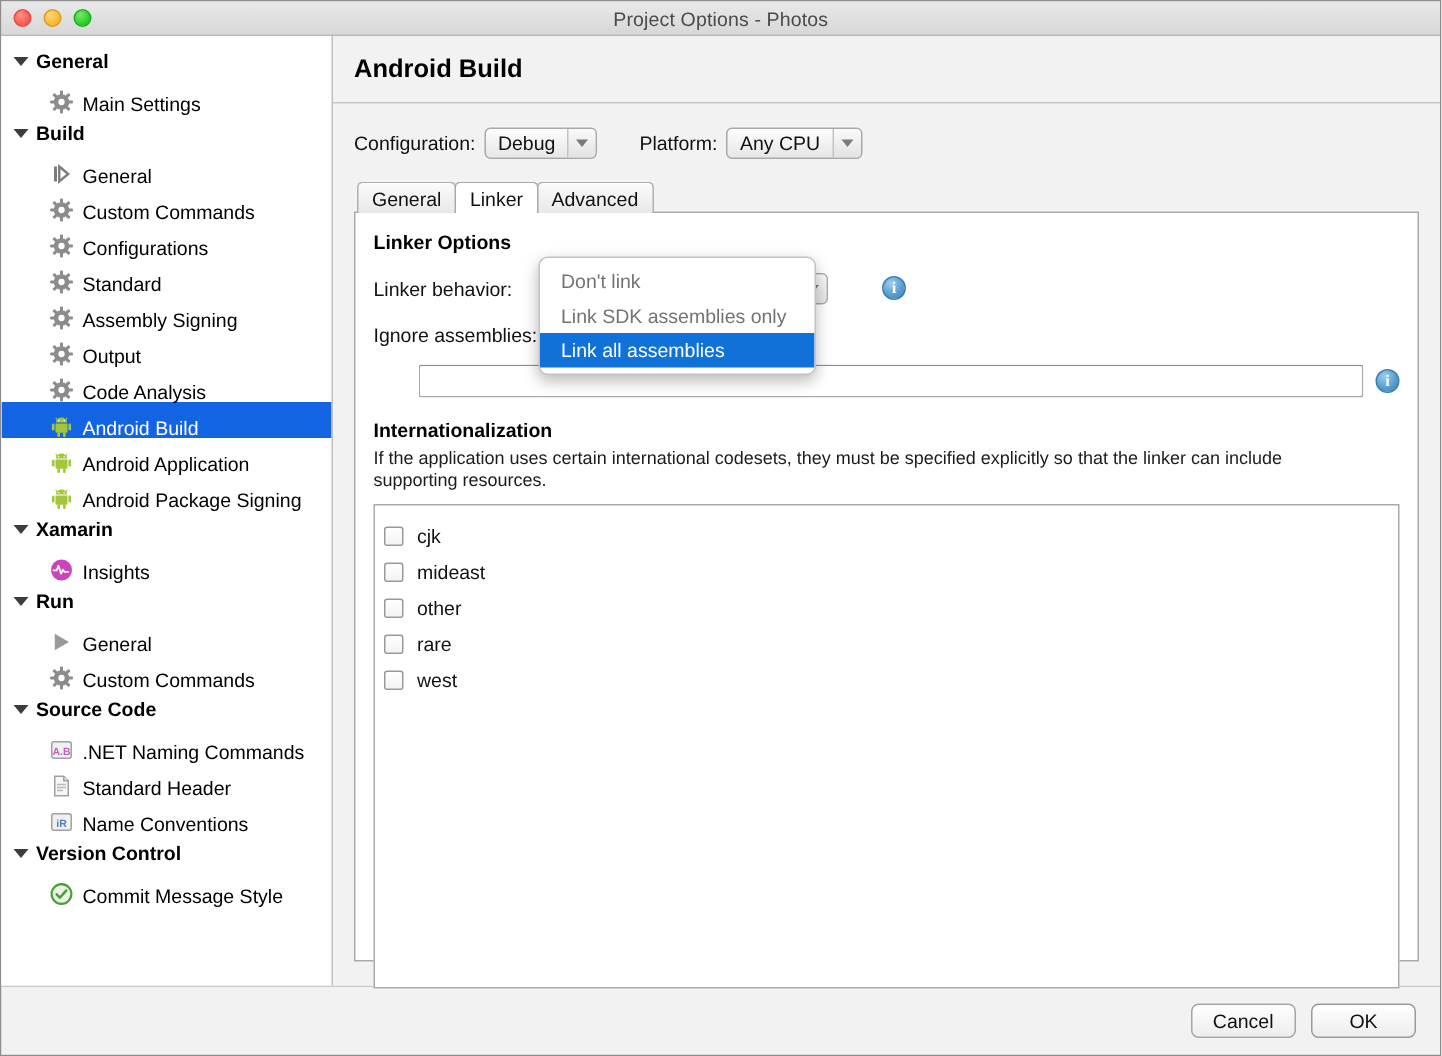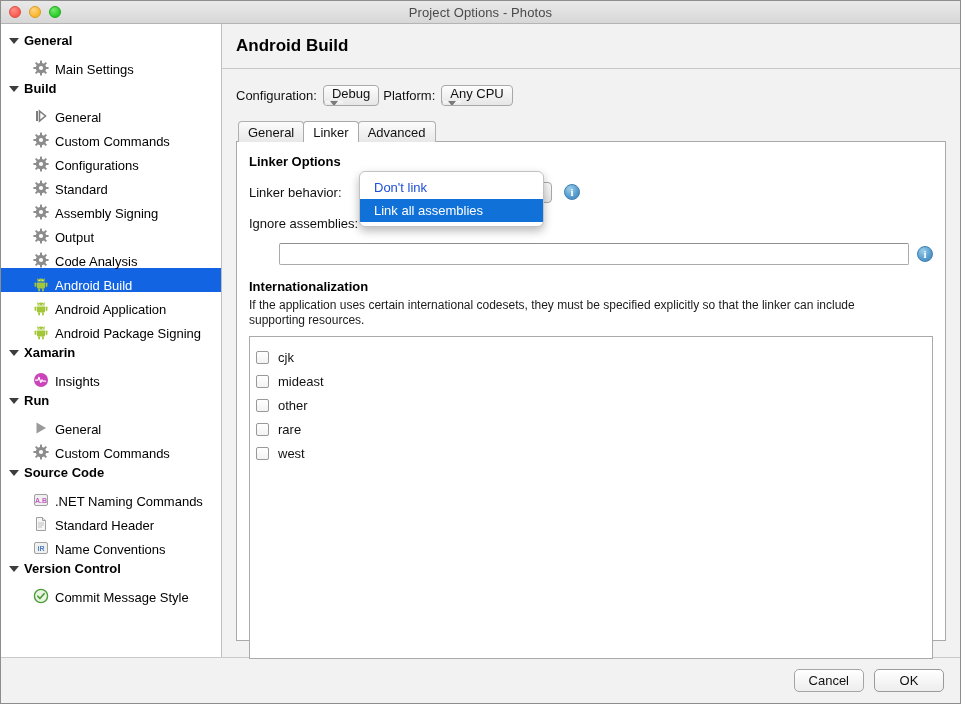--- a/index.html
+++ b/index.html
@@ -169,22 +169,21 @@
   .field-label { margin-right: 6px; }
   .popup-btn {
     display: inline-flex;
     align-items: stretch;
     height: 21px;
     border: 1px solid #a8a8a8;
     border-radius: 4px;
     background: linear-gradient(to bottom, #fdfdfd, #e6e6e6);
     box-shadow: 0 1px 0 rgba(255,255,255,0.7) inset;
     overflow: hidden;
-    margin-right: 4px;
-    flex-direction: column;
+    margin-right: 28px;
   }
   .popup-btn .pb-text {
     padding: 0 8px;
     display: flex; align-items: center;
     font-size: 13px;
     color: #111;
   }
   .popup-btn .pb-arrow {
     width: 19px;
     border-left: 1px solid #c3c3c3;
@@ -332,21 +331,21 @@
     padding: 4px 0;
     z-index: 50;
     overflow: hidden;
   }
   .menu-item {
     height: 23px;
     display: flex;
     align-items: center;
     padding-left: 14px;
     font-size: 13px;
-    color: #1d4ed8;
+    color: #737373;
     white-space: nowrap;
   }
   .menu-item.selected {
     background: #1071d8;
     color: #ffffff;
   }
 
   
   #footer {
     height: 46px;
@@ -802,20 +801,23 @@
             <div class="check-row">
               <span class="cbox"></span>
               <span>west</span>
             </div>
           </div>
 
           <div id="linker-menu">
             <div class="menu-item">
               <span>Don't link</span>
             </div>
+            <div class="menu-item">
+              <span>Link SDK assemblies only</span>
+            </div>
             <div class="menu-item selected">
               <span>Link all assemblies</span>
             </div>
           </div>
 
         </div>
       </div>
     </div>
   </div>
 

